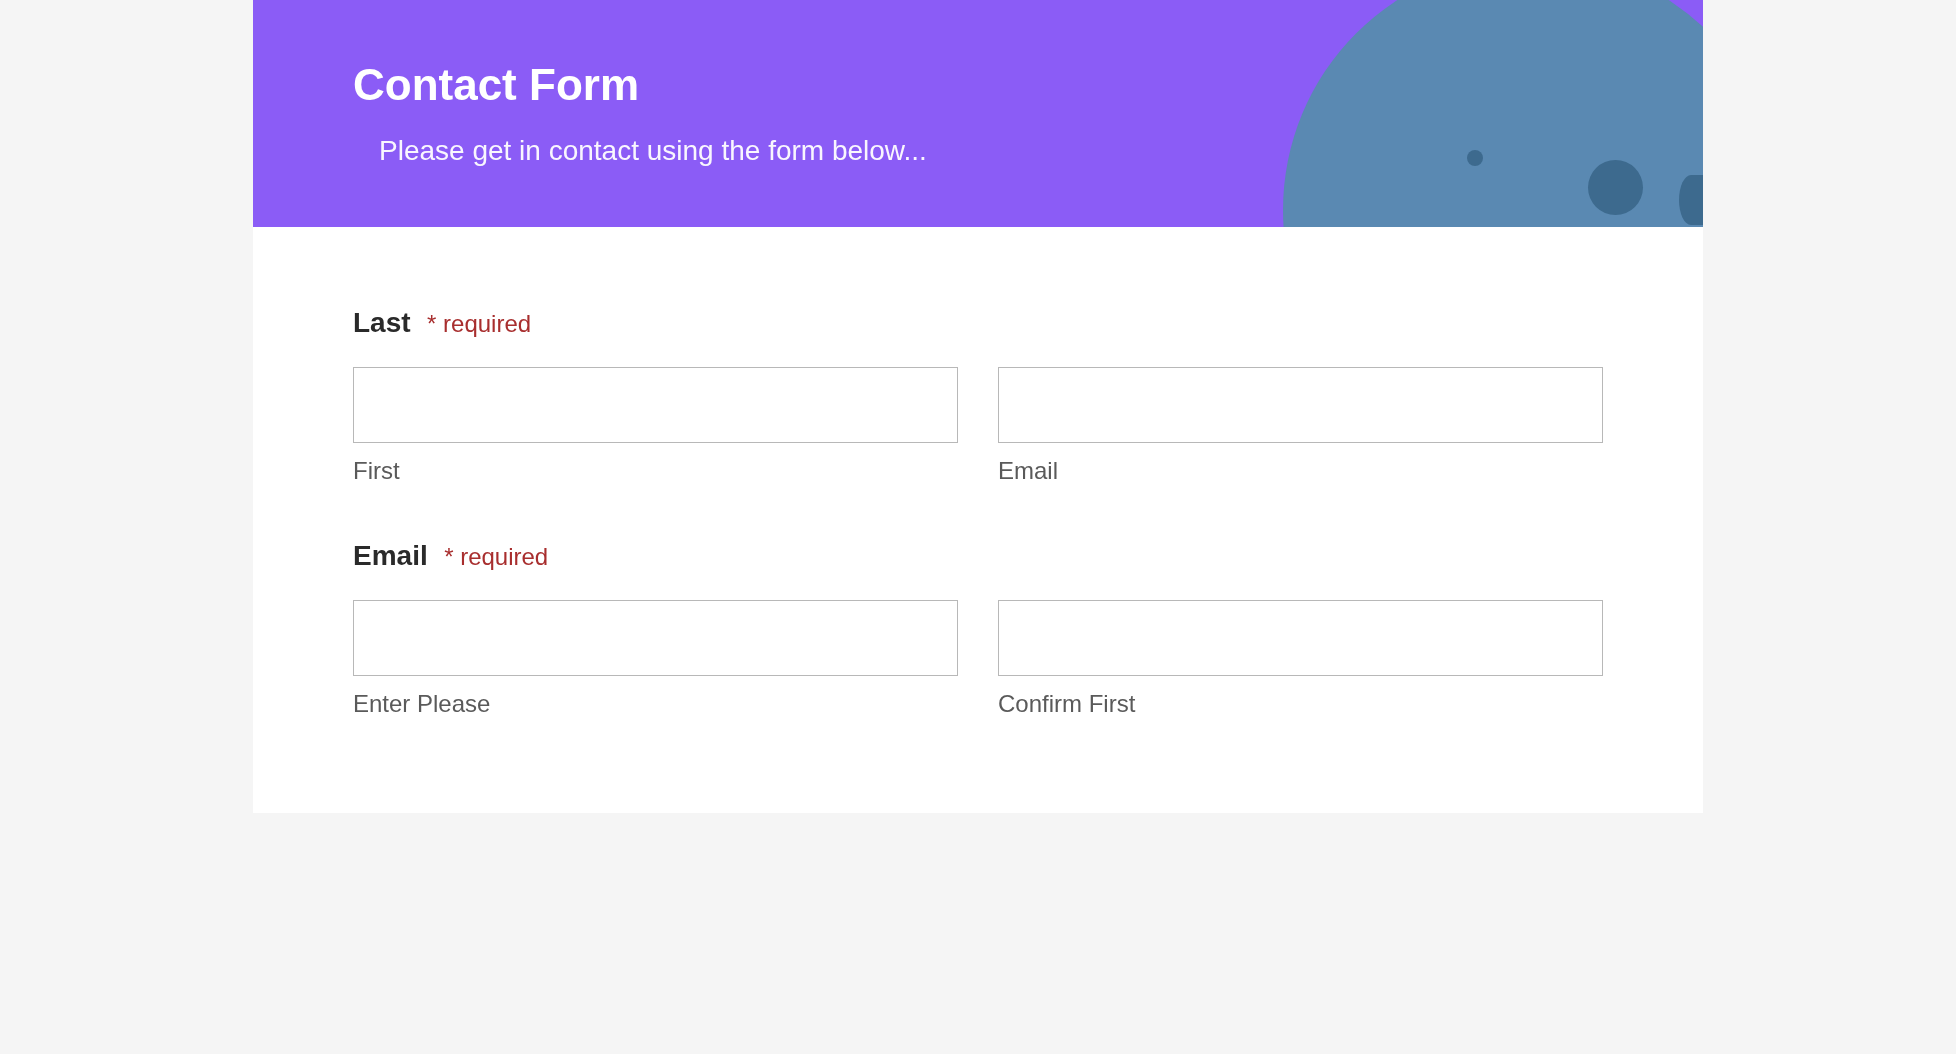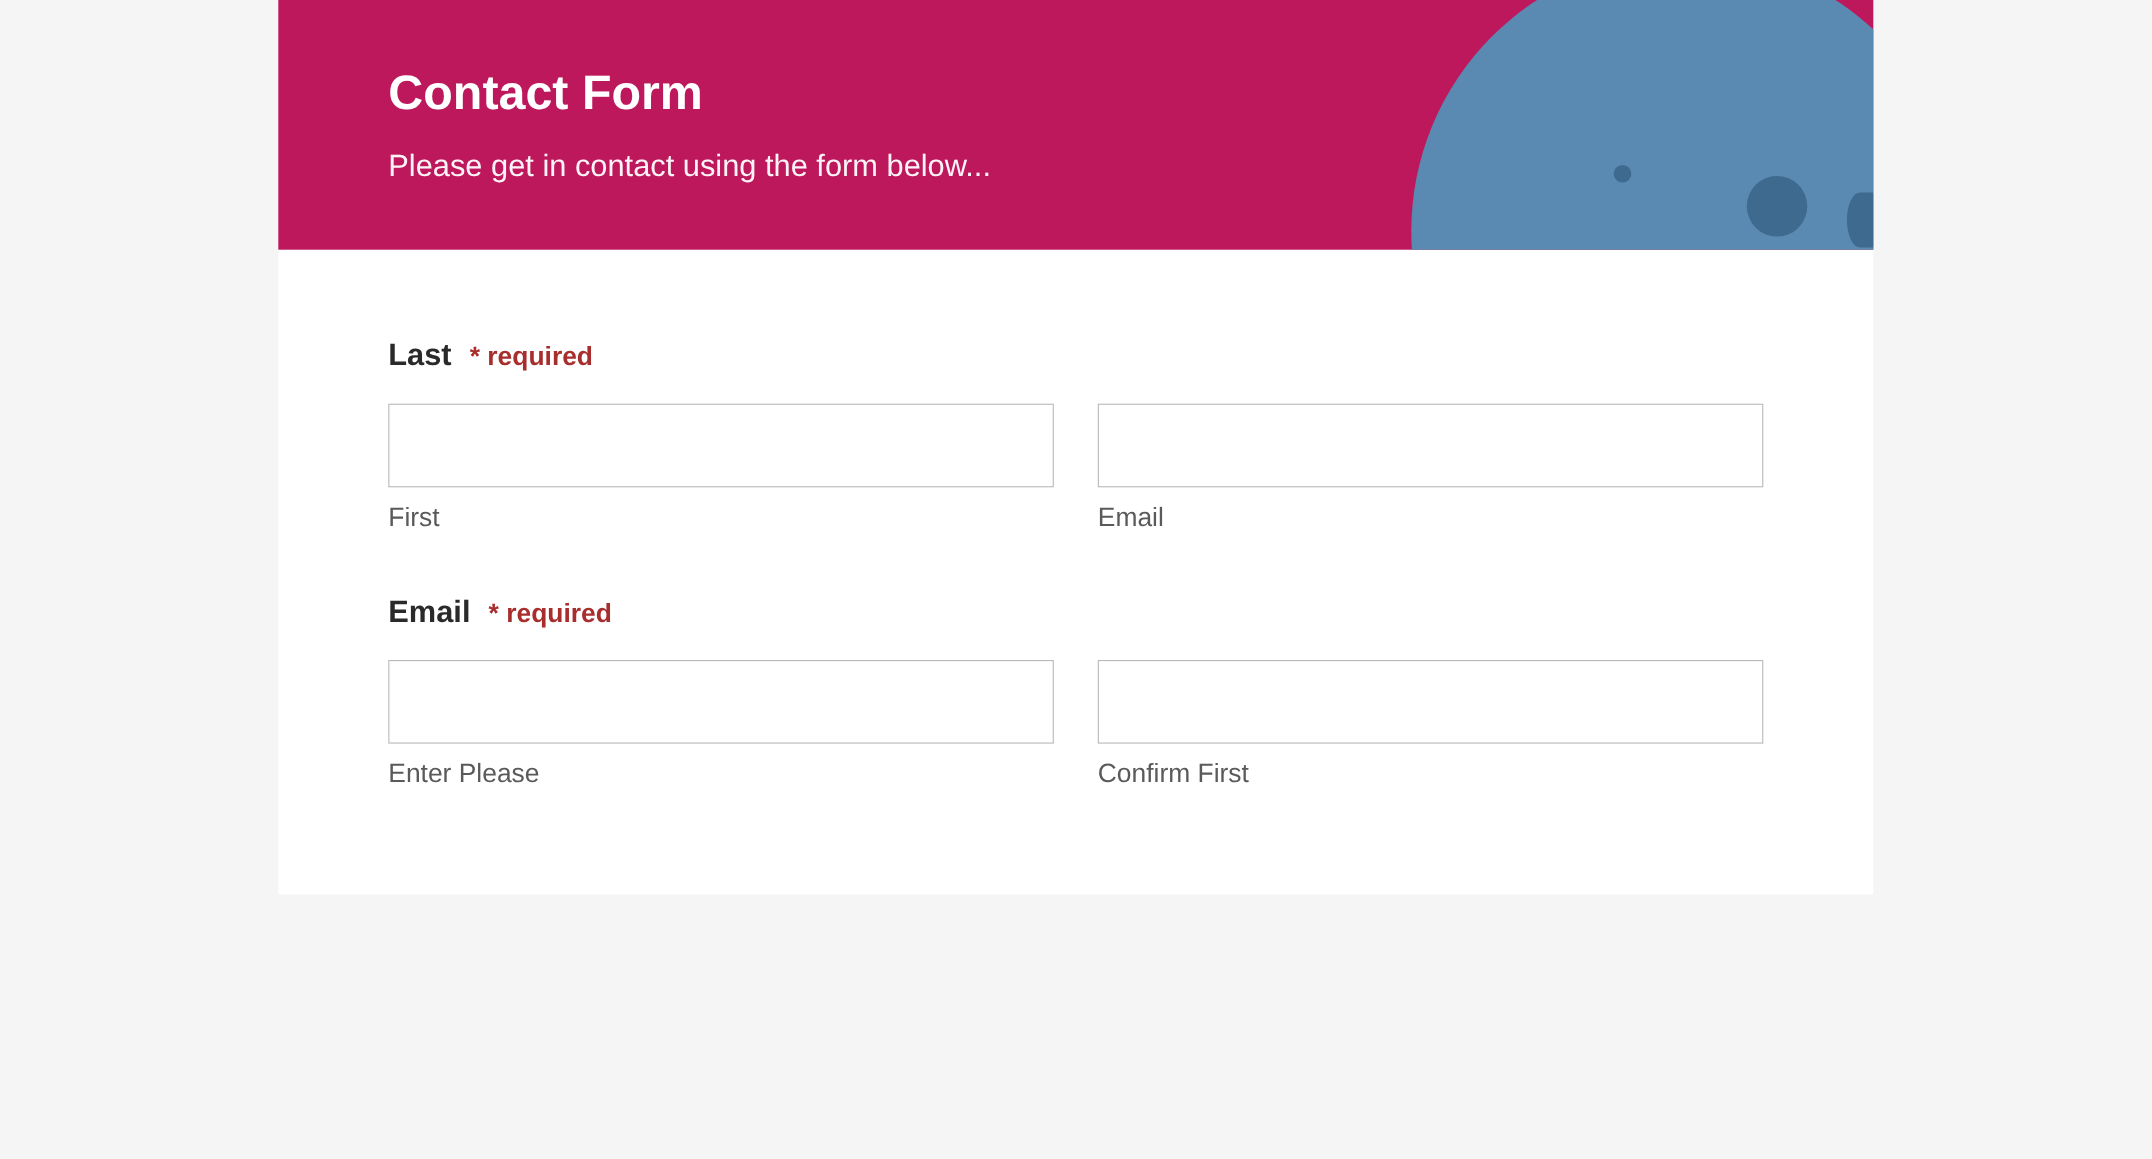--- a/index.html
+++ b/index.html
@@ -11,39 +11,40 @@
       font-family: -apple-system, BlinkMacSystemFont, "Segoe UI", Helvetica, Arial, sans-serif;
       background: #f5f5f5;
       padding: 0;
     }
     .container {
       max-width: 1490px;
       margin: 0 auto;
       padding: 0 20px 20px 20px;
     }
     .header {
-      background: #be185d;
+      background: #8b5cf6;
       color: #fff;
       padding: 60px 100px 60px 100px;
       position: relative;
       overflow: hidden;
     }
     .header-title {
       font-size: 44px;
       font-weight: 700;
       margin-bottom: 25px;
       position: relative;
       z-index: 2;
     }
     .header-subtitle {
       font-size: 28px;
       font-weight: 400;
       opacity: 0.95;
       position: relative;
       z-index: 2;
+      margin-left: 26px;
     }
     .header-decoration {
       position: absolute;
       right: -80px;
       top: -40px;
       width: 500px;
       height: 500px;
       z-index: 1;
       pointer-events: none;
     }
@@ -97,21 +98,21 @@
       font-size: 28px;
       font-weight: 700;
       color: #2a2a2a;
       display: inline;
     }
     .required-marker {
       font-size: 24px;
       color: #a82e2e;
       margin-left: 12px;
       display: inline;
-      font-weight: 700;
+      font-weight: 400;
     }
     .input-row {
       display: flex;
       gap: 40px;
       justify-content: flex-end;
     }
     .input-col {
       flex: 1;
     }
     .text-input {

